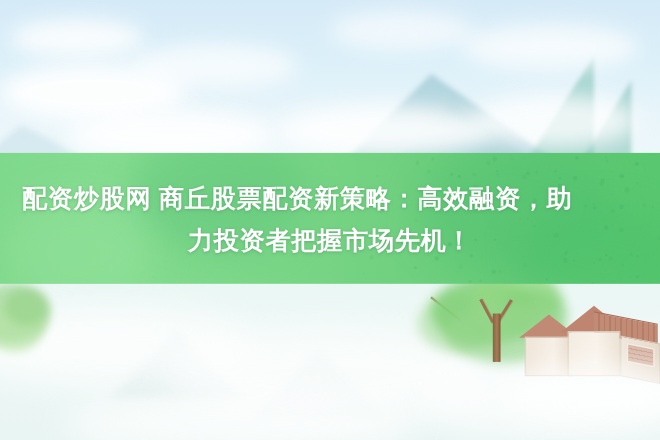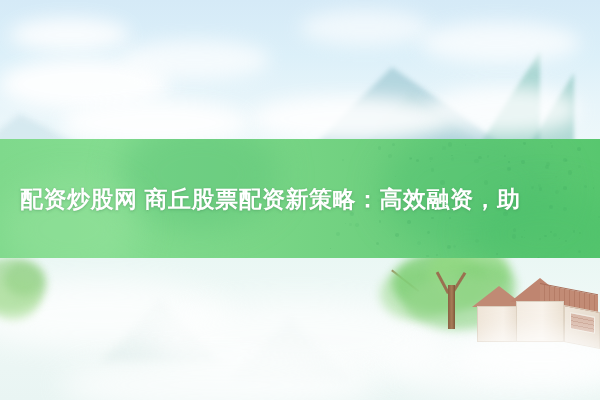--- a/index.html
+++ b/index.html
@@ -473,15 +473,16 @@
         <div class="speck" style="width: 2.93076px; height: 2.93076px; left: 538.394px; top: 45.082px; opacity: 0.22;"></div>
         <div class="speck" style="width: 4.34125px; height: 4.34125px; left: 483.635px; top: 41.4894px; opacity: 0.35;"></div>
         <div class="speck" style="width: 2.19366px; height: 2.19366px; left: 539.018px; top: 99.118px; opacity: 0.35;"></div>
         <div class="speck" style="width: 4.27925px; height: 4.27925px; left: 448.121px; top: 3.44625px; opacity: 0.37;"></div>
         <div class="speck" style="width: 2.95033px; height: 2.95033px; left: 409.209px; top: 18.1328px; opacity: 0.35;"></div>
       </div>
   </div>
 
   <div class="headline">
     <div class="headline-line line-1">配资炒股网 商丘股票配资新策略：高效融资，助</div>
+    <div class="headline-line line-2">力投资者把握市场先机！</div>
   </div>
 
 </div>
 
 </body></html>

